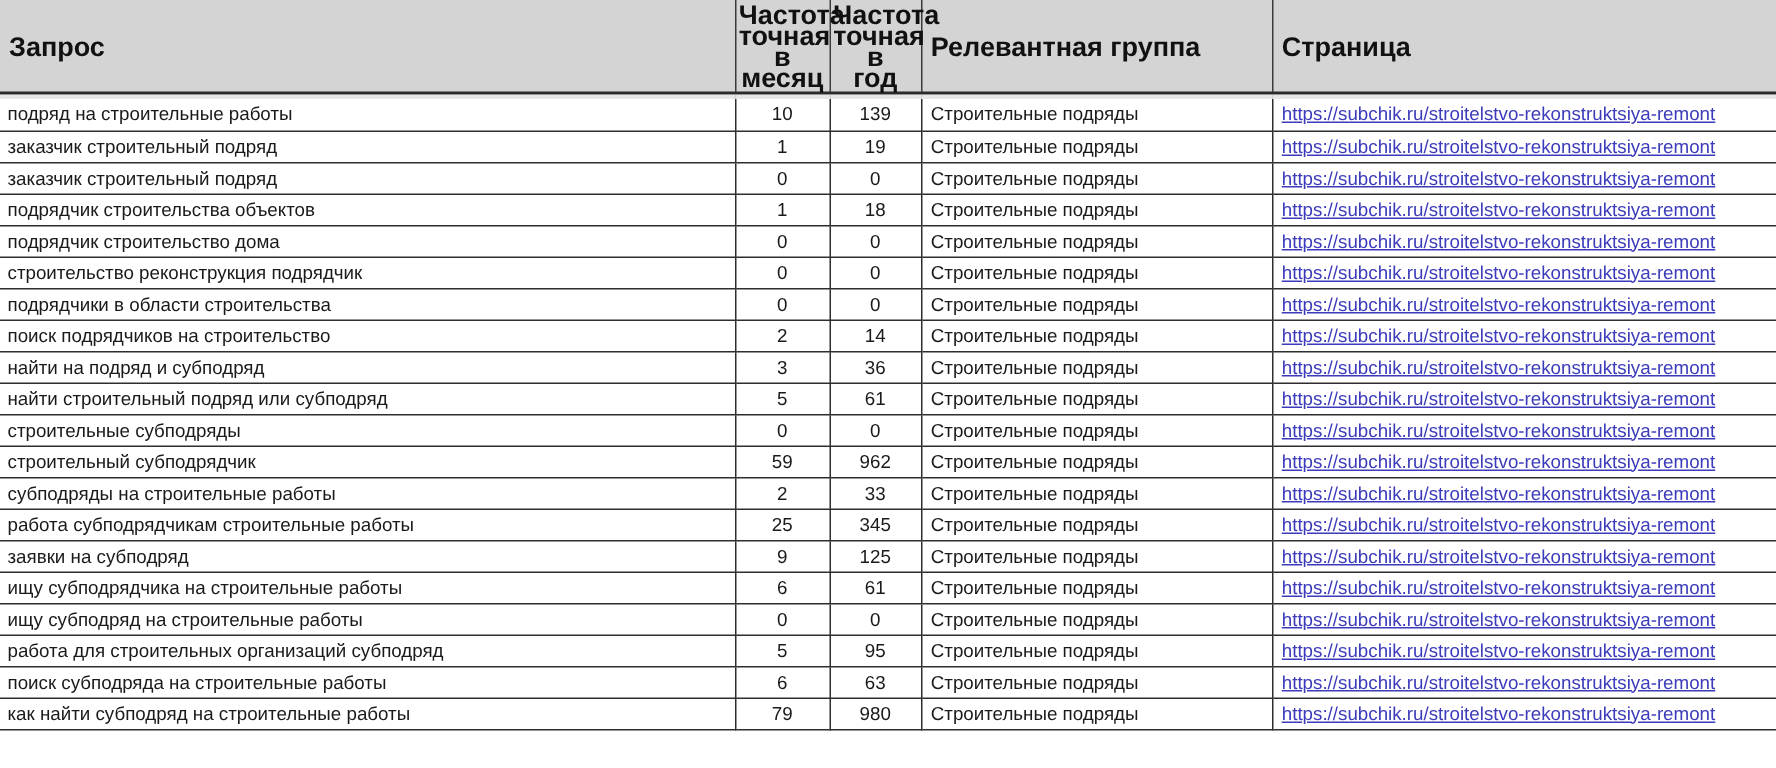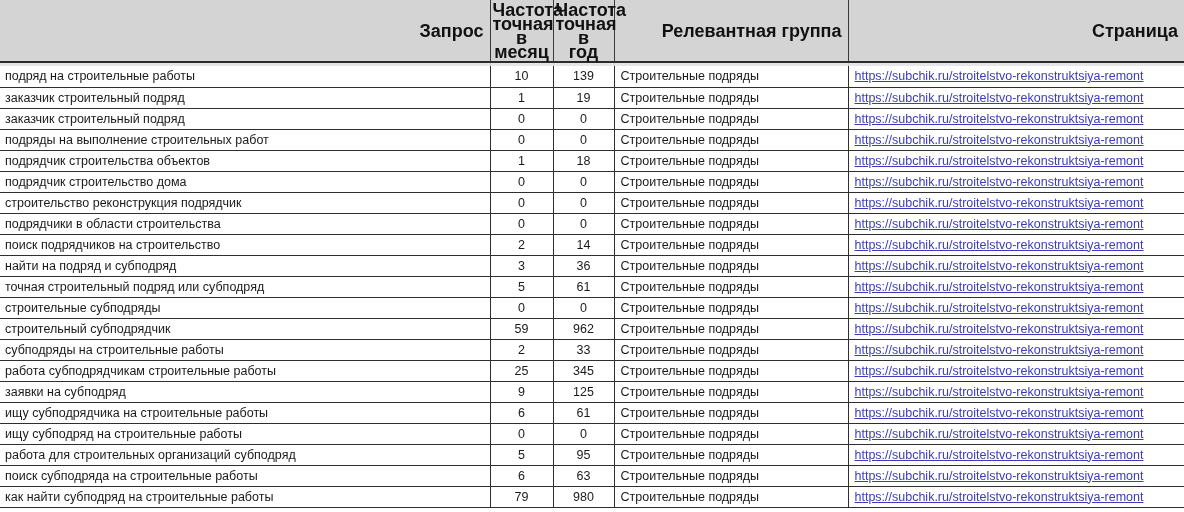--- a/index.html
+++ b/index.html
@@ -39,21 +39,21 @@
     font-size: 18px;
     font-weight: bold;
     color: #111111;
     border: none;
     border-right: 1px solid #3a3a3a;
     vertical-align: middle;
     line-height: 14px;
     box-sizing: border-box;
   }
   thead th.h-left {
-    text-align: right;
+    text-align: left;
     padding-left: 6px;
     margin-left: 24px;
   }
   thead th.h-center {
     text-align: center;
     padding-left: 2px;
     padding-right: 2px;
   }
   thead th.h-last { border-right: none; }
   thead tr { border-bottom: 2px solid #2b2b2b; }
@@ -157,27 +157,20 @@
         <td class="cell-page"><a class="page-link">https://subchik.ru/stroitelstvo-rekonstruktsiya-remont</a></td>
       </tr>
       <tr>
         <td class="cell-query">заказчик строительный подряд</td>
         <td class="cell-num">0</td>
         <td class="cell-num">0</td>
         <td class="cell-group">Строительные подряды</td>
         <td class="cell-page"><a class="page-link">https://subchik.ru/stroitelstvo-rekonstruktsiya-remont</a></td>
       </tr>
       <tr>
-        <td class="cell-query">подряды на выполнение строительных работ</td>
-        <td class="cell-num">0</td>
-        <td class="cell-num">0</td>
-        <td class="cell-group">Строительные подряды</td>
-        <td class="cell-page"><a class="page-link">https://subchik.ru/stroitelstvo-rekonstruktsiya-remont</a></td>
-      </tr>
-      <tr>
         <td class="cell-query">подрядчик строительства объектов</td>
         <td class="cell-num">1</td>
         <td class="cell-num">18</td>
         <td class="cell-group">Строительные подряды</td>
         <td class="cell-page"><a class="page-link">https://subchik.ru/stroitelstvo-rekonstruktsiya-remont</a></td>
       </tr>
       <tr>
         <td class="cell-query">подрядчик строительство дома</td>
         <td class="cell-num">0</td>
         <td class="cell-num">0</td>
@@ -206,21 +199,21 @@
         <td class="cell-page"><a class="page-link">https://subchik.ru/stroitelstvo-rekonstruktsiya-remont</a></td>
       </tr>
       <tr>
         <td class="cell-query">найти на подряд и субподряд</td>
         <td class="cell-num">3</td>
         <td class="cell-num">36</td>
         <td class="cell-group">Строительные подряды</td>
         <td class="cell-page"><a class="page-link">https://subchik.ru/stroitelstvo-rekonstruktsiya-remont</a></td>
       </tr>
       <tr>
-        <td class="cell-query">точная строительный подряд или субподряд</td>
+        <td class="cell-query">найти строительный подряд или субподряд</td>
         <td class="cell-num">5</td>
         <td class="cell-num">61</td>
         <td class="cell-group">Строительные подряды</td>
         <td class="cell-page"><a class="page-link">https://subchik.ru/stroitelstvo-rekonstruktsiya-remont</a></td>
       </tr>
       <tr>
         <td class="cell-query">строительные субподряды</td>
         <td class="cell-num">0</td>
         <td class="cell-num">0</td>
         <td class="cell-group">Строительные подряды</td>

